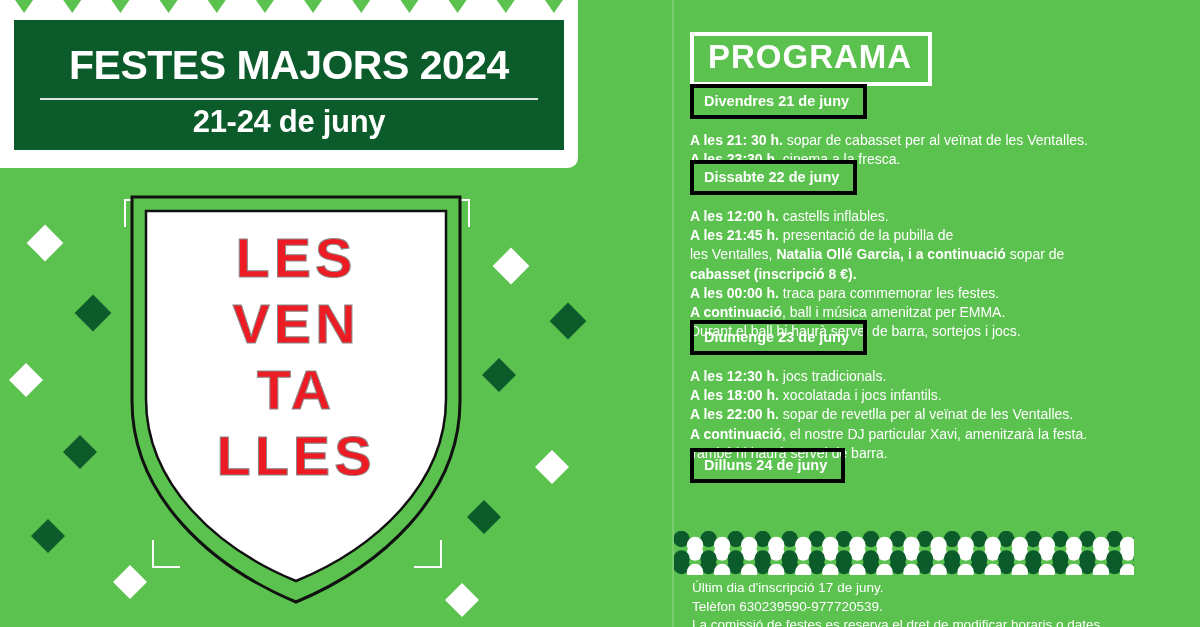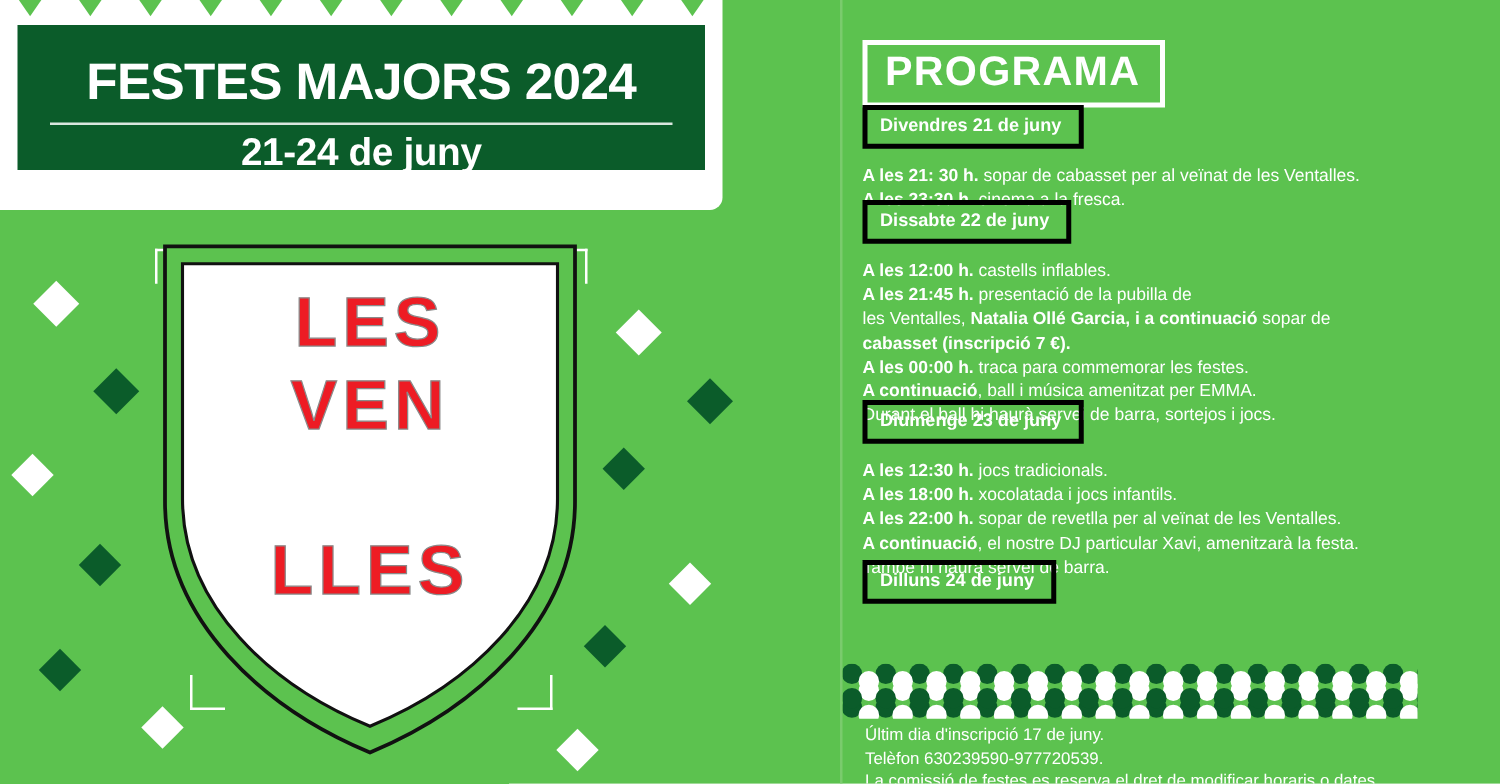--- a/index.html
+++ b/index.html
@@ -38,21 +38,21 @@
     position: absolute;
     left: 0; top: 0;
     width: 578px;
     height: 14px;
     z-index: 3;
   }
   .banner-dark {
     position: absolute;
     left: 14px; top: 20px;
     width: 550px;
-    height: 116px;
+    height: 130px;
     background: #0b5c2a;
     z-index: 2;
   }
   .banner-title {
     position: absolute;
     left: 0; top: 22px;
     width: 550px;
     text-align: center;
     color: #ffffff;
     font-size: 41px;
@@ -249,20 +249,21 @@
           </pattern>
         </defs>
 
         <path d="M4 4 H332 V208 C332 304 252 374 168 409 C84 374 4 304 4 208 Z" fill="#5cc24f" stroke="#111111" stroke-width="3"></path>
 
         <path d="M18 18 H318 V206 C318 292 246 356 168 388 C90 356 18 292 18 206 Z" fill="#ffffff" stroke="#111111" stroke-width="2.5"></path>
       </svg>
 
       <div class="shield-letter-row" style="top:32px;">LES</div>
       <div class="shield-letter-row" style="top:98px;">VEN</div>
+      <div class="shield-letter-row" style="top:164px;">TA</div>
       <div class="shield-letter-row" style="top:230px;">LLES</div>
     </div>
   </div>
 
   <div id="divider"></div>
 
   <div id="right-panel">
 
     <div id="programa-box">
       <div class="txt">PROGRAMA</div>
@@ -270,21 +271,21 @@
 
     <div id="days-layer">
         <div class="day-block" style="top: 72px;"><div class="day-chip">Divendres 21 de juny</div><div class="day-lines">
             <div class="ln"><b>A les 21: 30 h.</b><span> sopar de cabasset per al veïnat de les Ventalles.</span></div>
             <div class="ln"><b>A les 23:30 h.</b><span> cinema a la fresca.</span></div>
           </div></div>
         <div class="day-block" style="top: 148px;"><div class="day-chip">Dissabte 22 de juny</div><div class="day-lines">
             <div class="ln"><b>A les 12:00 h.</b><span>  castells inflables.</span></div>
             <div class="ln"><b>A les 21:45 h.</b><span> presentació de la pubilla de</span></div>
             <div class="ln"><span>les Ventalles, </span><b>Natalia Ollé Garcia, i a continuació</b><span> sopar de</span></div>
-            <div class="ln"><b>cabasset (inscripció 7 €).</b></div>
+            <div class="ln"><b>cabasset (inscripció 8 €).</b></div>
             <div class="ln"><b>A les 00:00 h.</b><span> traca para commemorar les festes.</span></div>
             <div class="ln"><b>A continuació</b><span>, ball i música amenitzat per EMMA.</span></div>
             <div class="ln"><span>Durant el ball hi haurà servei de barra, sortejos i jocs.</span></div>
           </div></div>
         <div class="day-block" style="top: 308px;"><div class="day-chip">Diumenge 23 de juny</div><div class="day-lines">
             <div class="ln"><b>A les 12:30 h.</b><span> jocs tradicionals.</span></div>
             <div class="ln"><b>A les 18:00 h.</b><span> xocolatada i jocs infantils.</span></div>
             <div class="ln"><b>A les 22:00 h.</b><span> sopar de revetlla per al veïnat de les Ventalles.</span></div>
             <div class="ln"><b>A continuació</b><span>, el nostre DJ particular Xavi, amenitzarà la festa.</span></div>
             <div class="ln"><span>També hi haurà servei de barra.</span></div>

